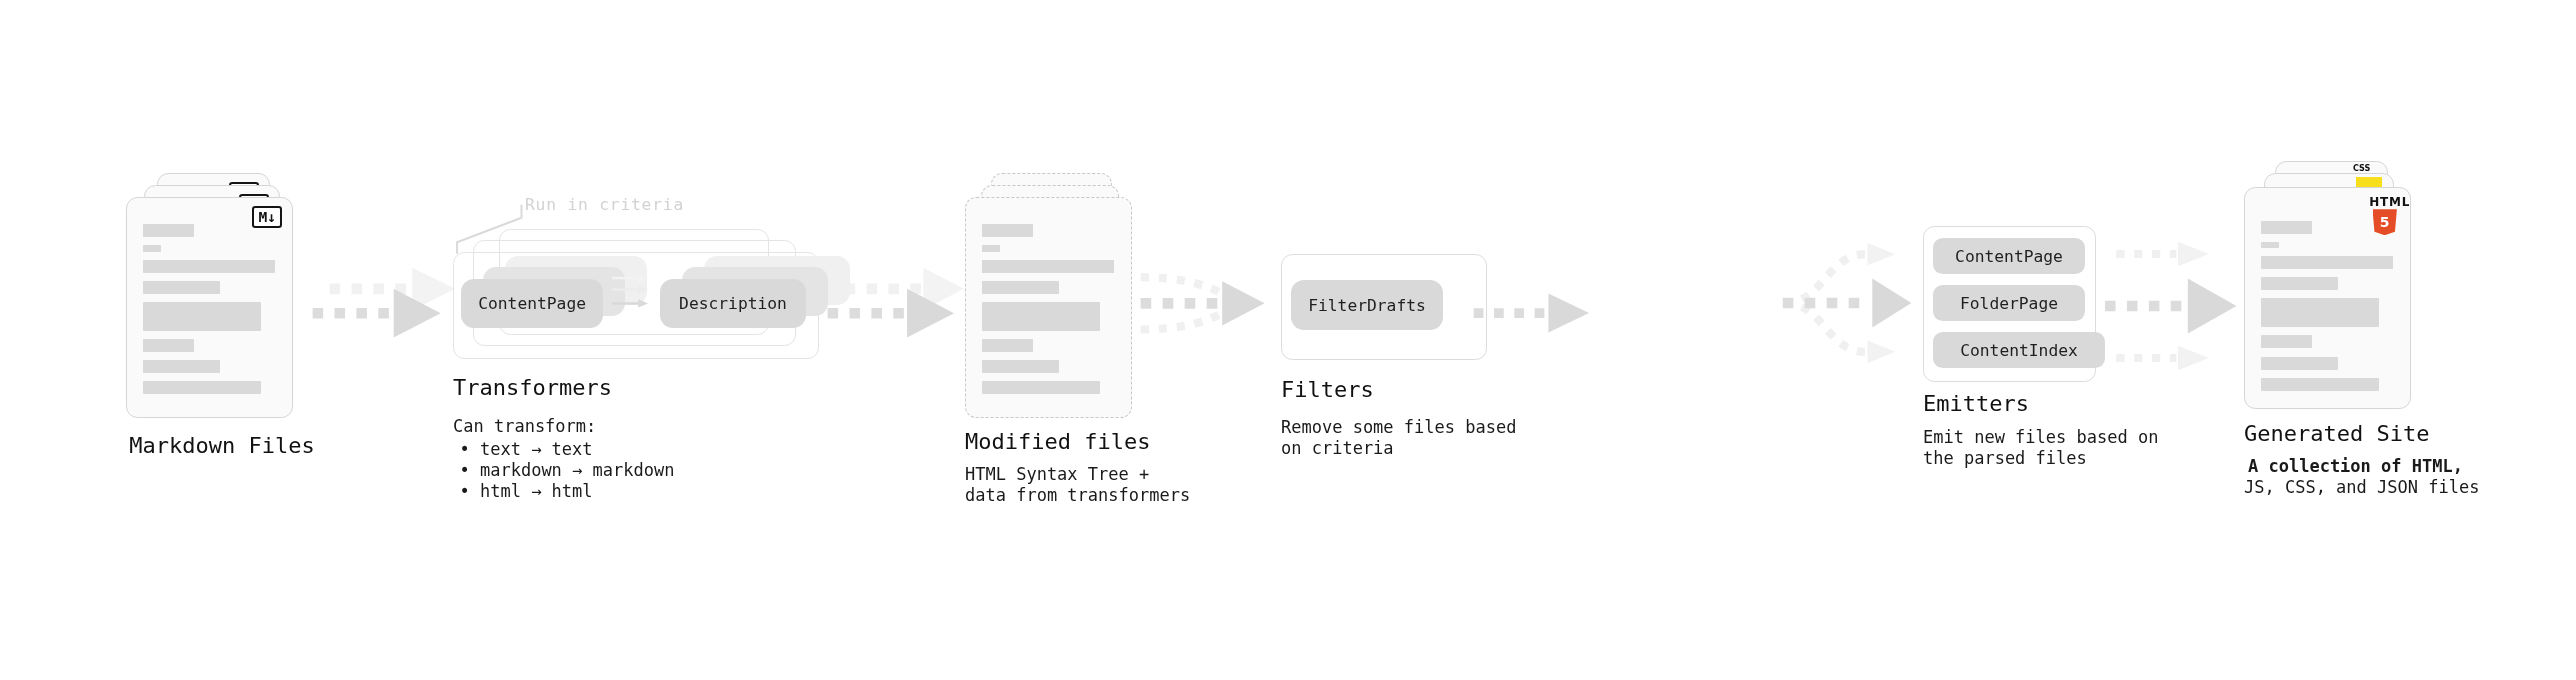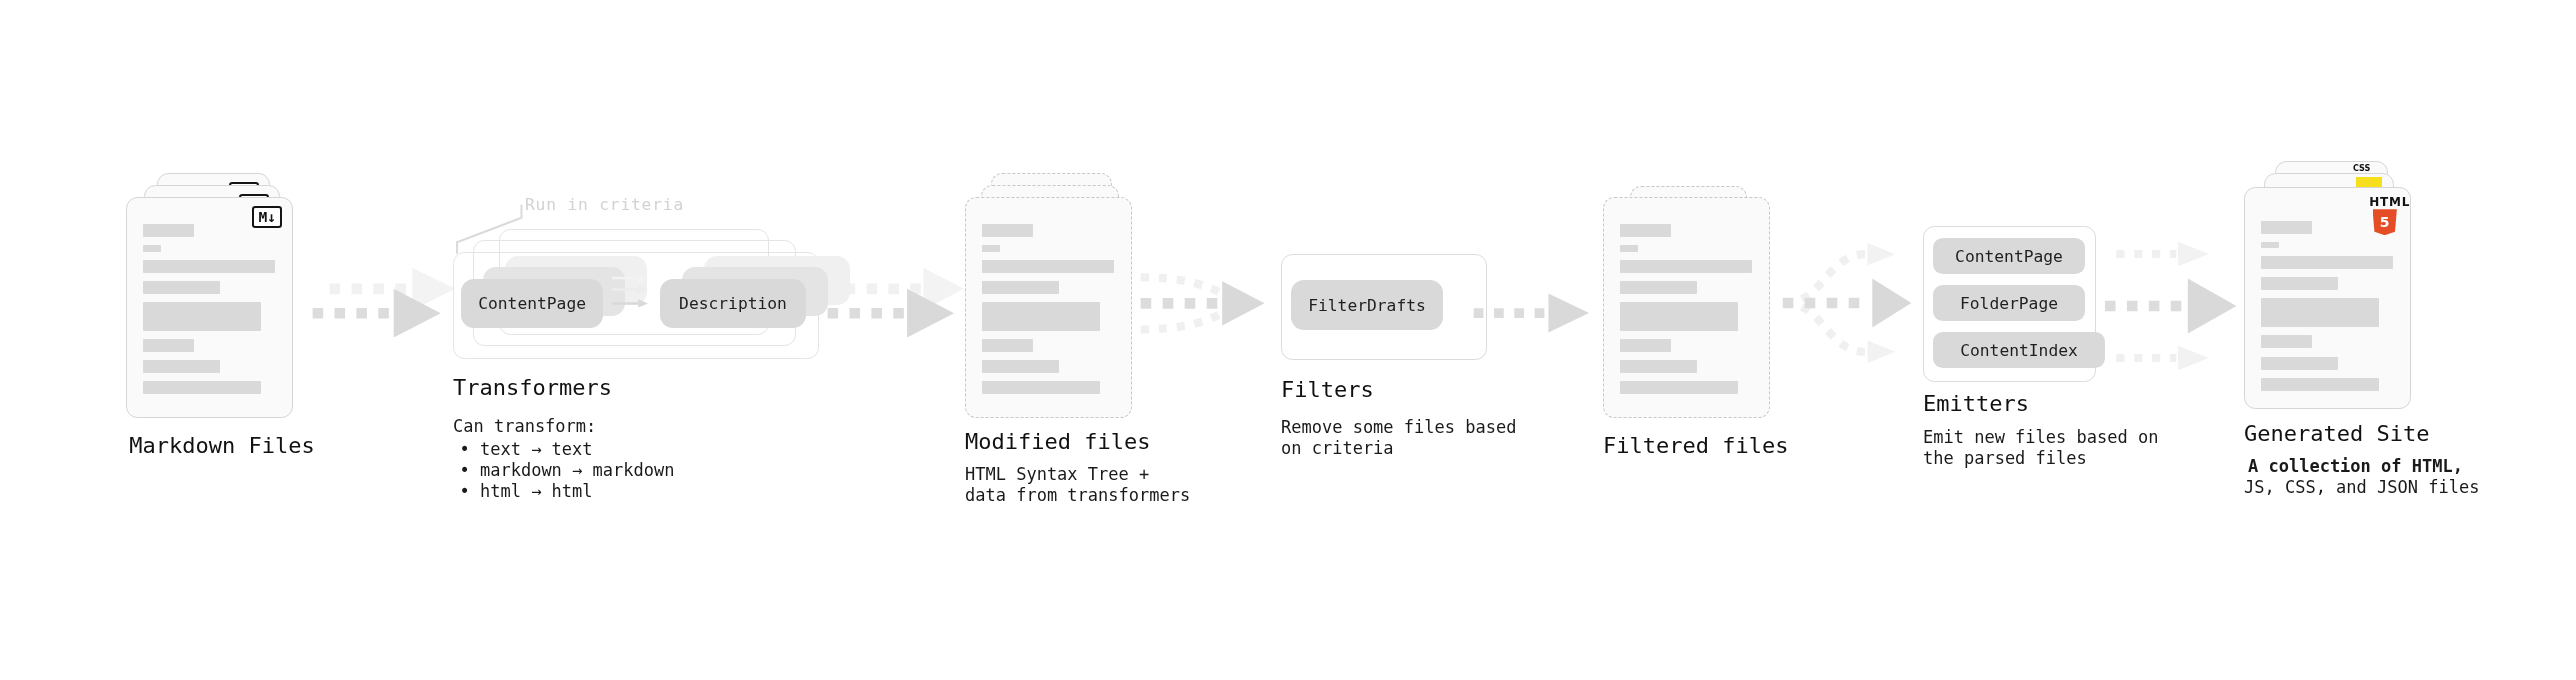--- a/index.html
+++ b/index.html
@@ -162,38 +162,20 @@
     <div class="stage-label" style="left:0px;top:123px;">Filters</div>
     <div class="stage-desc" style="left:0px;top:163px;">Remove some files based</div>
     <div class="stage-desc" style="left:0px;top:184px;">on criteria</div>
   </div>
 
   <svg style="left:1472px;top:287px;" width="122" height="52" viewBox="0 0 150 64">
     <line x1="2" y1="32" x2="92" y2="32" stroke="#dcdcdc" stroke-width="12" stroke-dasharray="12 13"></line>
     <polygon points="94,8 94,56 144,32" fill="#d9d9d9"></polygon>
   </svg>
 
-  <div class="group" style="left:1603px;top:197px;">
-    <div class="stack">
-      <div class="card dashed b1" style="left:27px;right:23px;top:-11.4px;"></div>
-      <div class="card dashed front">
-        <div class="bars">
-            <div class="bar" style="width: 51px; height: 13px;"></div>
-            <div class="bar" style="width: 18px; height: 6.5px;"></div>
-            <div class="bar" style="width: 132px; height: 13px;"></div>
-            <div class="bar" style="width: 77px; height: 13px;"></div>
-            <div class="bar" style="width: 118px; height: 29px;"></div>
-            <div class="bar" style="width: 51px; height: 13px;"></div>
-            <div class="bar" style="width: 77px; height: 13px;"></div>
-            <div class="bar" style="width: 118px; height: 13px;"></div>
-          </div>
-      </div>
-    </div>
-    <div class="stage-label" style="left:0px;top:236px;">Filtered files</div>
-  </div>
 
   <svg style="left:1781px;top:233px;" width="137" height="140" viewBox="0 0 168 172">
     <path d="M4,86 C52,86 56,26 104,26" fill="none" stroke="#f0f0f0" stroke-width="10" stroke-dasharray="10 12"></path>
     <polygon points="106,12 106,40 140,26" fill="#f2f2f2"></polygon>
     <path d="M4,86 C52,86 56,146 104,146" fill="none" stroke="#f0f0f0" stroke-width="10" stroke-dasharray="10 12"></path>
     <polygon points="106,132 106,160 140,146" fill="#f2f2f2"></polygon>
     <line x1="2" y1="86" x2="110" y2="86" stroke="#dcdcdc" stroke-width="13" stroke-dasharray="13 14"></line>
     <polygon points="112,56 112,116 160,86" fill="#d9d9d9"></polygon>
   </svg>
 

